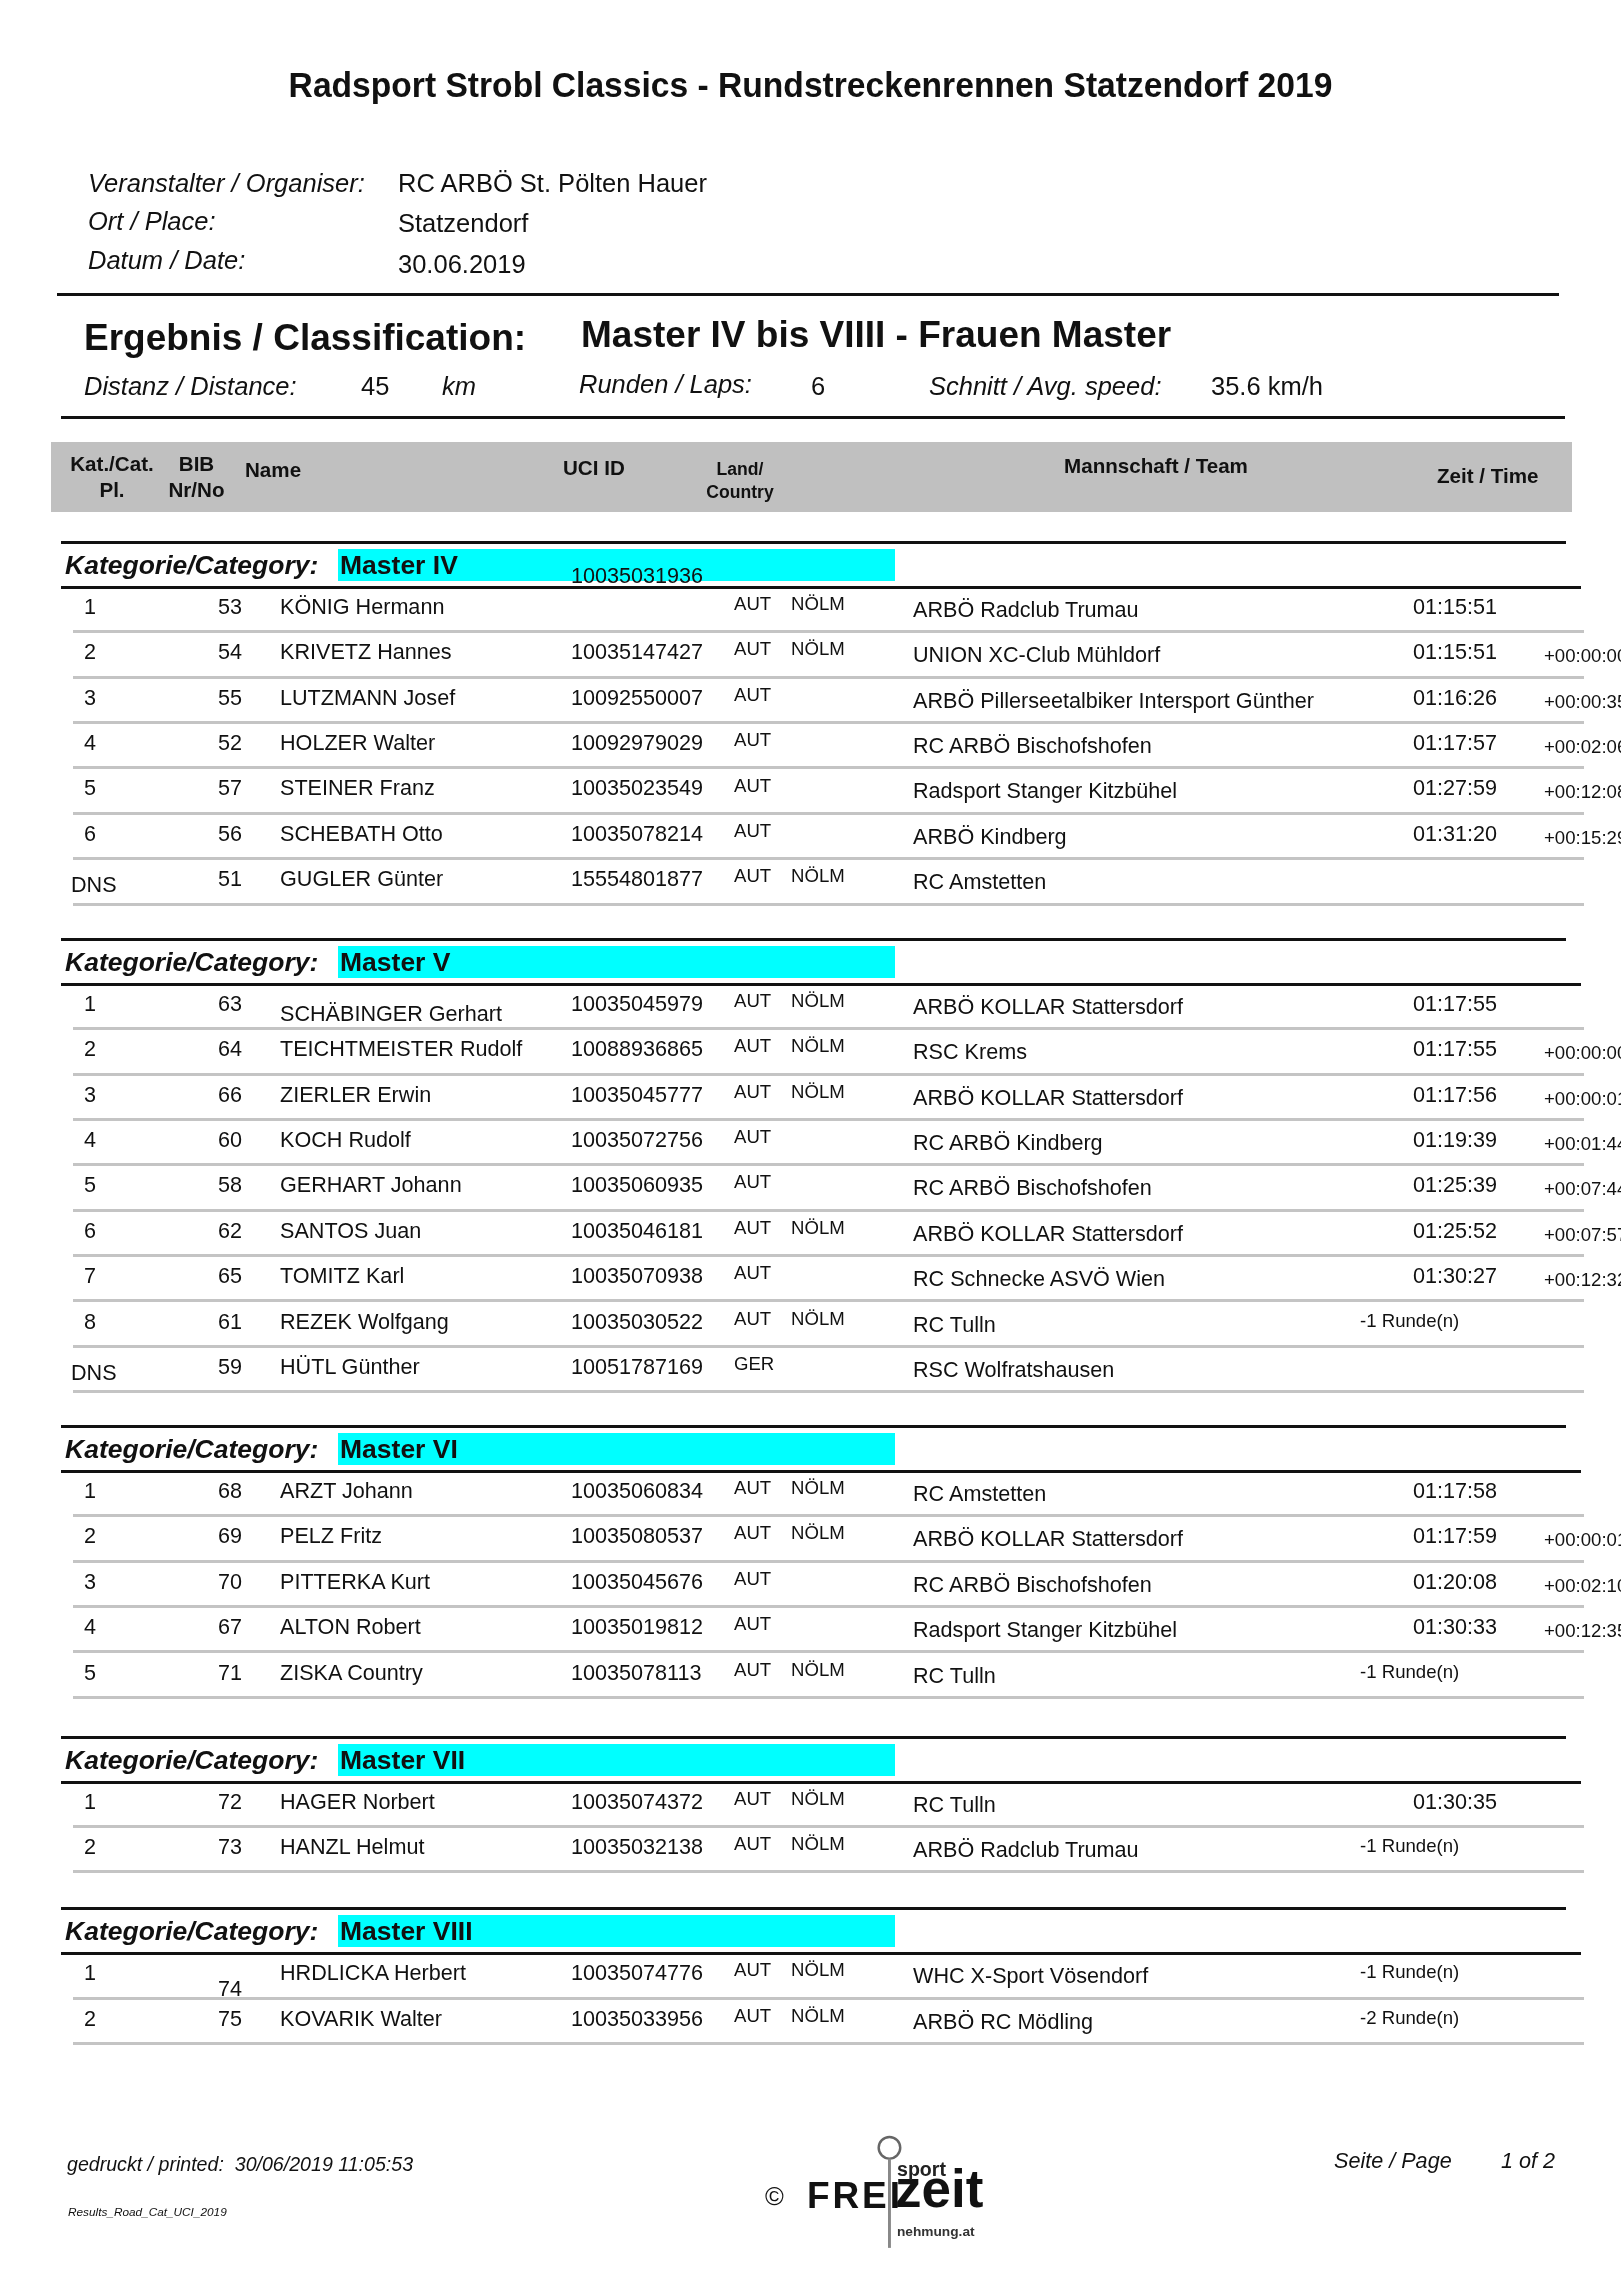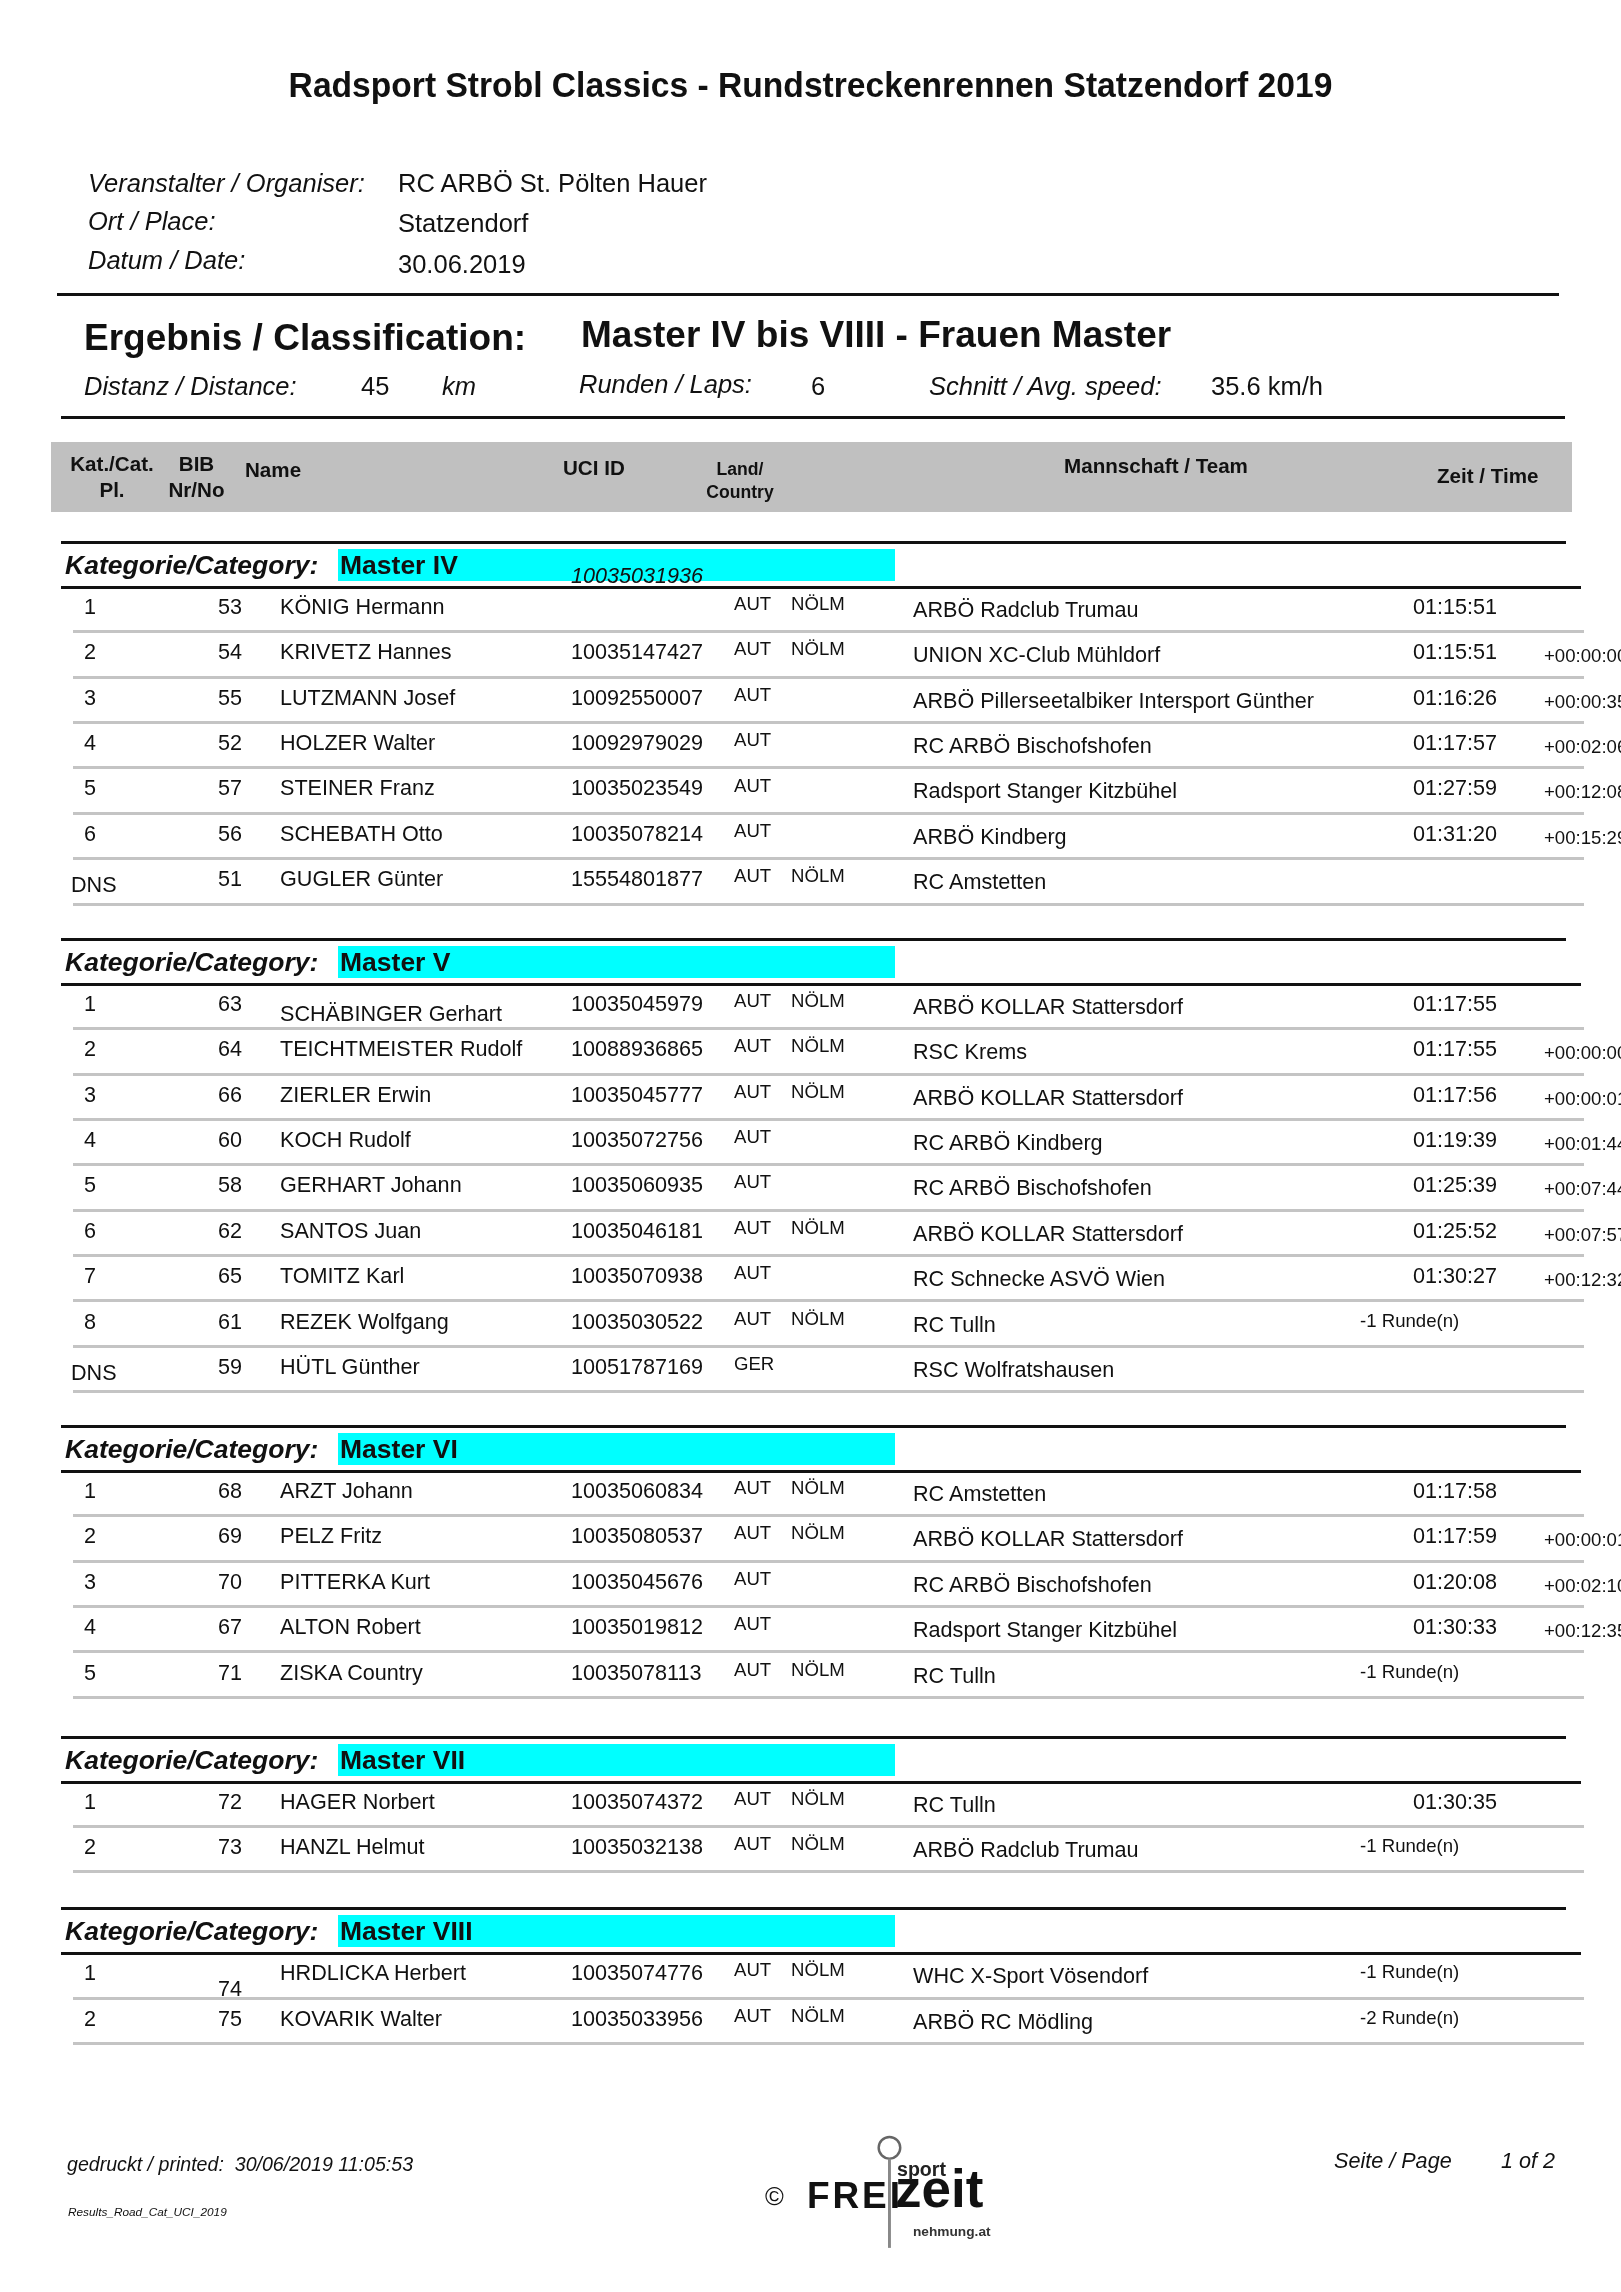--- a/index.html
+++ b/index.html
@@ -72,21 +72,21 @@
     <div>
       <div class="hr-thick" style="left: 61px; top: 541px; width: 1505px;"></div>
       <div class="cat-bar" style="top: 549px;"></div>
       <div class="abs cat-label" style="top: 550px;">Kategorie/Category:</div>
       <div class="abs cat-name" style="top: 550px;">Master IV</div>
       <div class="hr-thick" style="left: 61px; top: 586px; width: 1520px;"></div>
       <div>
         <div class="cell " style="left: 84px; top: 594px;">1</div>
         <div class="cell " style="left: 218px; top: 594px;">53</div>
         <div class="cell " style="left: 280px; top: 594px;">KÖNIG Hermann</div>
-        <div class="cell " style="left: 571px; top: 563px; font-style: italic;">10035031936</div>
+        <div class="cell " style="left: 571px; top: 563px;">10035031936</div>
         <div class="cell small" style="left: 734px; top: 593px;">AUT</div>
         <div class="cell small" style="left: 791px; top: 593px;">NÖLM</div>
         <div class="cell " style="left: 913px; top: 597px;">ARBÖ Radclub Trumau</div>
         <div class="cell " style="left: 1413px; top: 594px;">01:15:51</div>
         <div class="cell small" style="left: 1544px; top: 600px;"></div>
       </div>
       <div class="hr-thin" style="left: 73px; top: 630px; width: 1511px;"></div>
       <div>
         <div class="cell " style="left: 84px; top: 639px;">2</div>
         <div class="cell " style="left: 218px; top: 639px;">54</div>
@@ -413,18 +413,18 @@
 
 <div class="abs" style="left:765px; top:2182px; font-size:25.5px;">©</div>
 <div class="logo">
   <svg width="255" height="118" viewBox="0 0 260 120">
     <circle cx="132" cy="16" r="11" fill="none" stroke="#666" stroke-width="2.5"></circle>
     <line x1="132" y1="27" x2="132" y2="118" stroke="#888" stroke-width="3"></line>
   </svg>
   <div class="abs" style="left:47px; top:43px; font-size:37px; font-weight:bold; letter-spacing:2.9px; color:#111;">FREI</div>
   <div class="abs" style="left:135px; top:27.4px; font-size:53px; font-weight:bold; color:#111; line-height:59px;">zeit</div>
   <div class="abs" style="left:137px; top:25.5px; font-size:19.6px; font-weight:bold; color:#222;">sport</div>
-  <div class="abs" style="left:137px; top:92px; font-size:13.7px; font-weight:bold; color:#333;margin-left:16px;">nehmung.at</div>
+  <div class="abs" style="left:137px; top:92px; font-size:13.7px; font-weight:bold; color:#333;">nehmung.at</div>
 </div>
 
 <div class="abs footer-it" style="left:1334px; top:2148px; font-size:21.6px;">Seite / Page</div>
 <div class="abs footer-it" style="left:1501px; top:2148px; font-size:21.6px;">1 of 2</div>
 
 
 </body></html>

